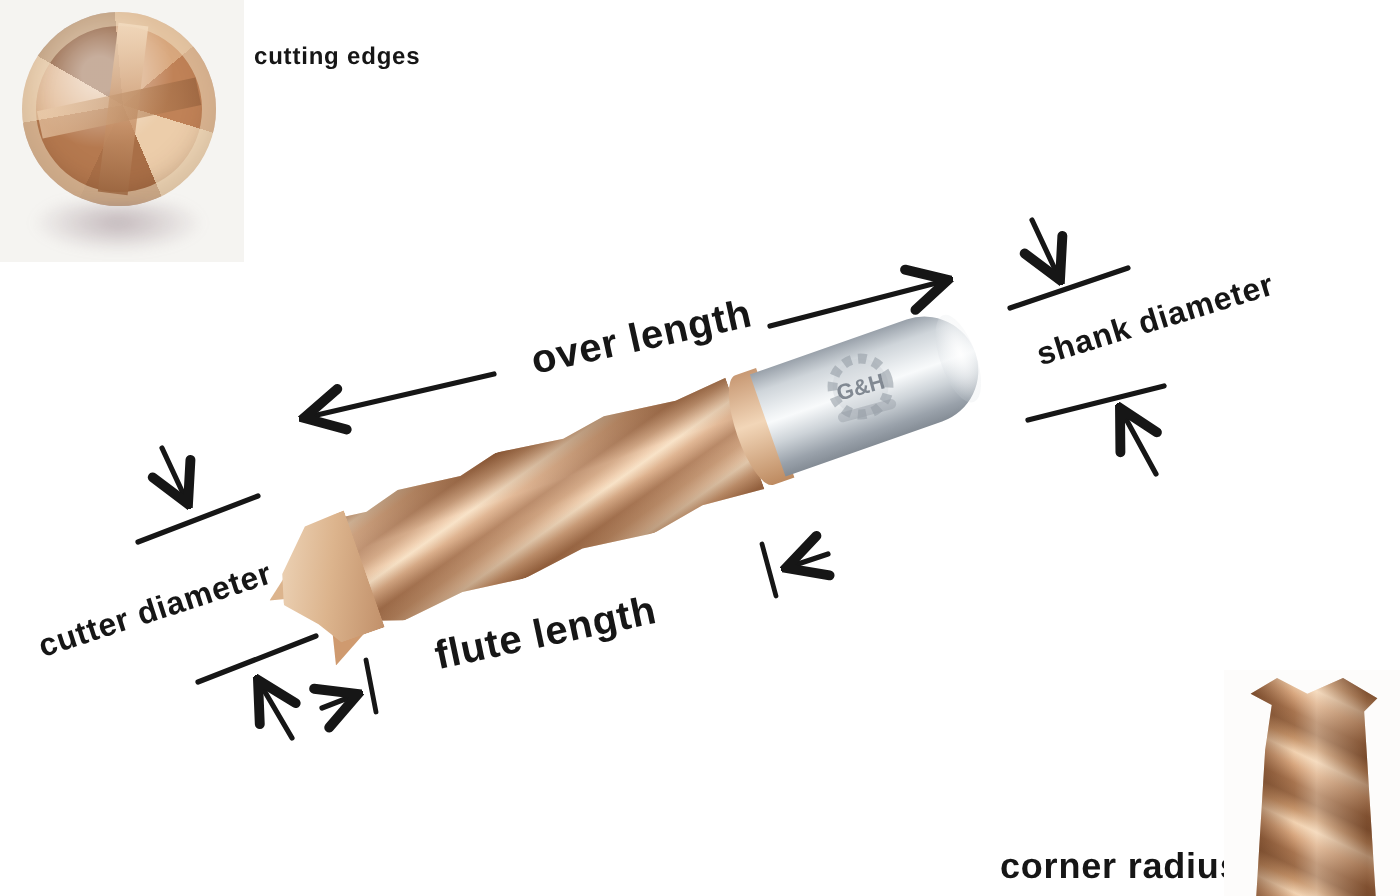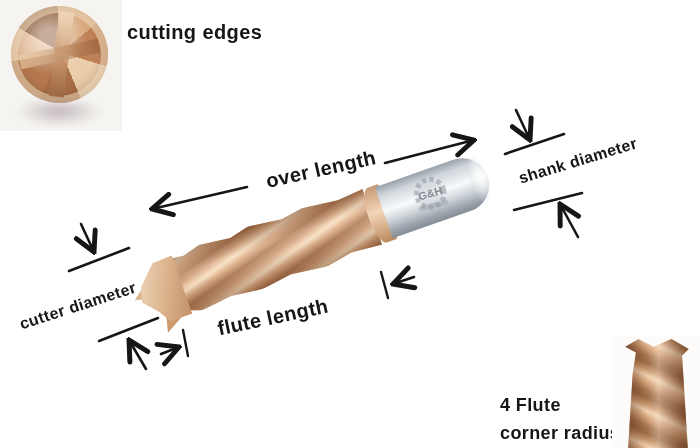--- a/index.html
+++ b/index.html
@@ -3,21 +3,21 @@
 <meta charset="utf-8">
 <style>
   html,body{margin:0;padding:0;background:#ffffff;}
   #canvas{
     position:relative;width:700px;height:448px;overflow:hidden;
     background:#ffffff;font-family:"Liberation Sans",sans-serif;color:#141414;
   }
 
   
   .dim-label{position:absolute;font-weight:700;white-space:nowrap;letter-spacing:.4px;color:#161616;}
-  .lbl-cutting-edges{left:127px;top:21px;font-size:20px;}
+  .lbl-cutting-edges{left:127px;top:21px;font-size:12px;}
   .lbl-over-length{left:258px;top:158px;width:126px;text-align:center;font-size:20px;transform:rotate(-12.5deg);}
   .lbl-shank-diameter{left:509px;top:152px;width:138px;text-align:center;font-size:16px;transform:rotate(-17deg);}
   .lbl-cutter-diameter{left:8px;top:297px;width:140px;text-align:center;font-size:16px;transform:rotate(-18deg);}
   .lbl-flute-length{left:212px;top:306px;width:122px;text-align:center;font-size:20px;transform:rotate(-12deg);}
   .lbl-four-flute{left:500px;top:395px;font-size:18px;}
   .lbl-corner-radius{left:500px;top:423px;font-size:18px;}
 
   
   .anno{position:absolute;left:0;top:0;width:700px;height:448px;pointer-events:none;}
   .anno line{stroke:#161616;stroke-width:2.6;stroke-linecap:round;}
@@ -157,20 +157,19 @@
     <line x1="161" y1="354" x2="179" y2="347" marker-end="url(#ah)"></line>
     <line class="tick" x1="381" y1="272" x2="388" y2="298"></line>
     <line x1="414" y1="277" x2="393" y2="284" marker-end="url(#ah)"></line>
   </svg>
 
   <div class="dim-label lbl-cutting-edges">cutting edges</div>
   <div class="dim-label lbl-over-length">over length</div>
   <div class="dim-label lbl-shank-diameter">shank diameter</div>
   <div class="dim-label lbl-cutter-diameter">cutter diameter</div>
   <div class="dim-label lbl-flute-length">flute length</div>
-  <div class="dim-label lbl-four-flute">4 Flute</div>
   <div class="dim-label lbl-corner-radius">corner radius</div>
 
   <div class="photo-corner">
     <div class="mini-mill"></div>
   </div>
 
 </div>
 
 </body></html>

